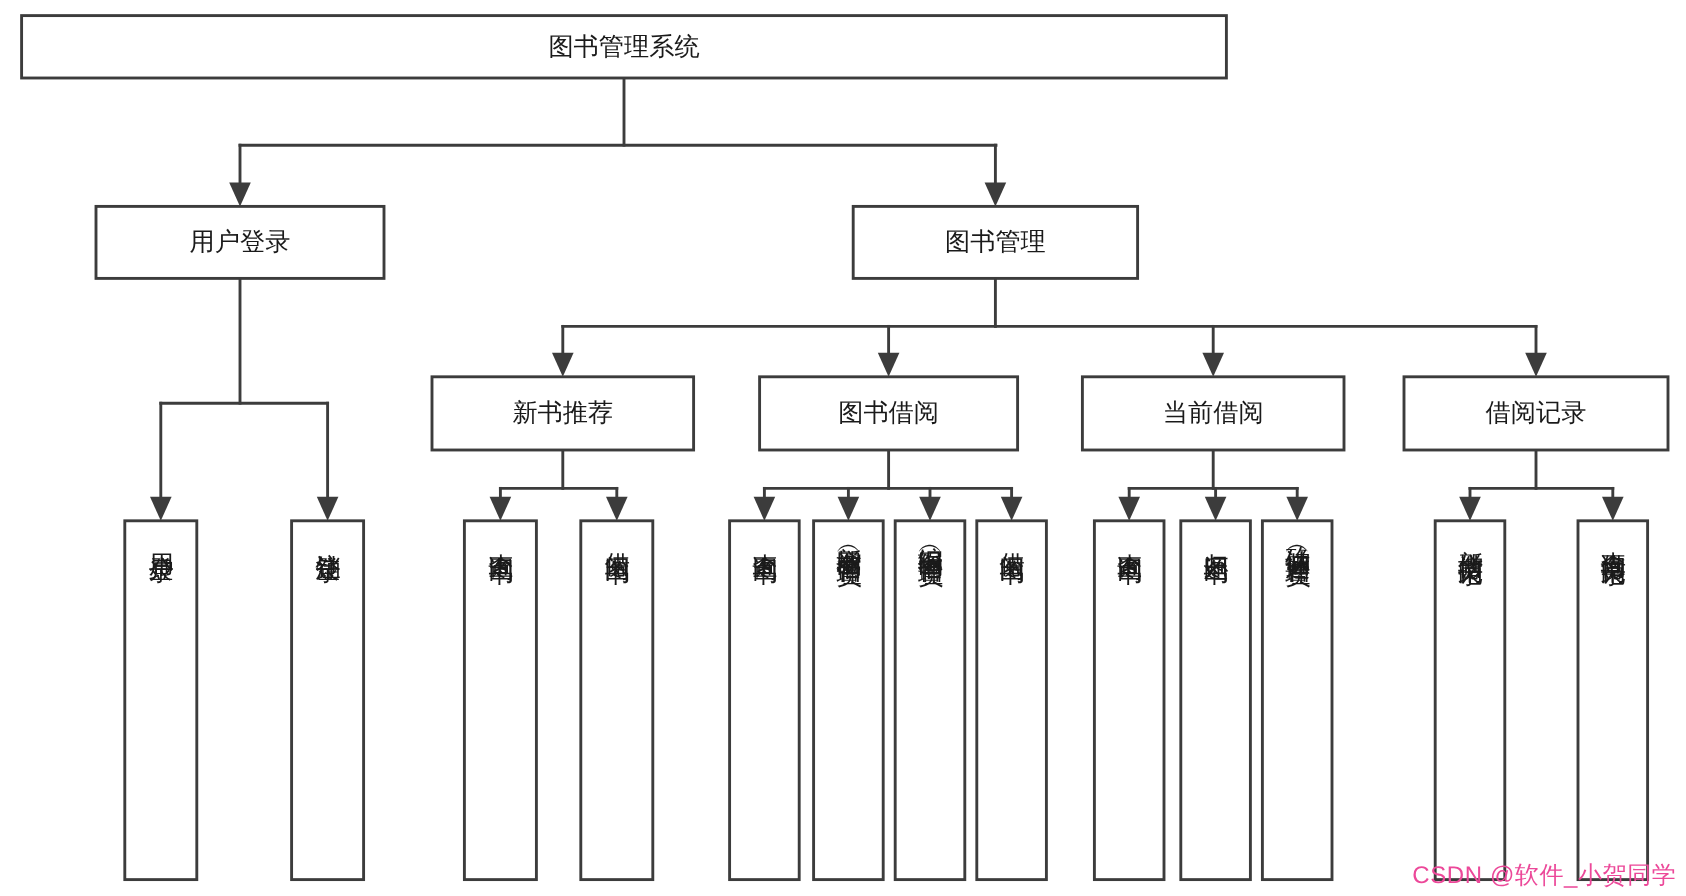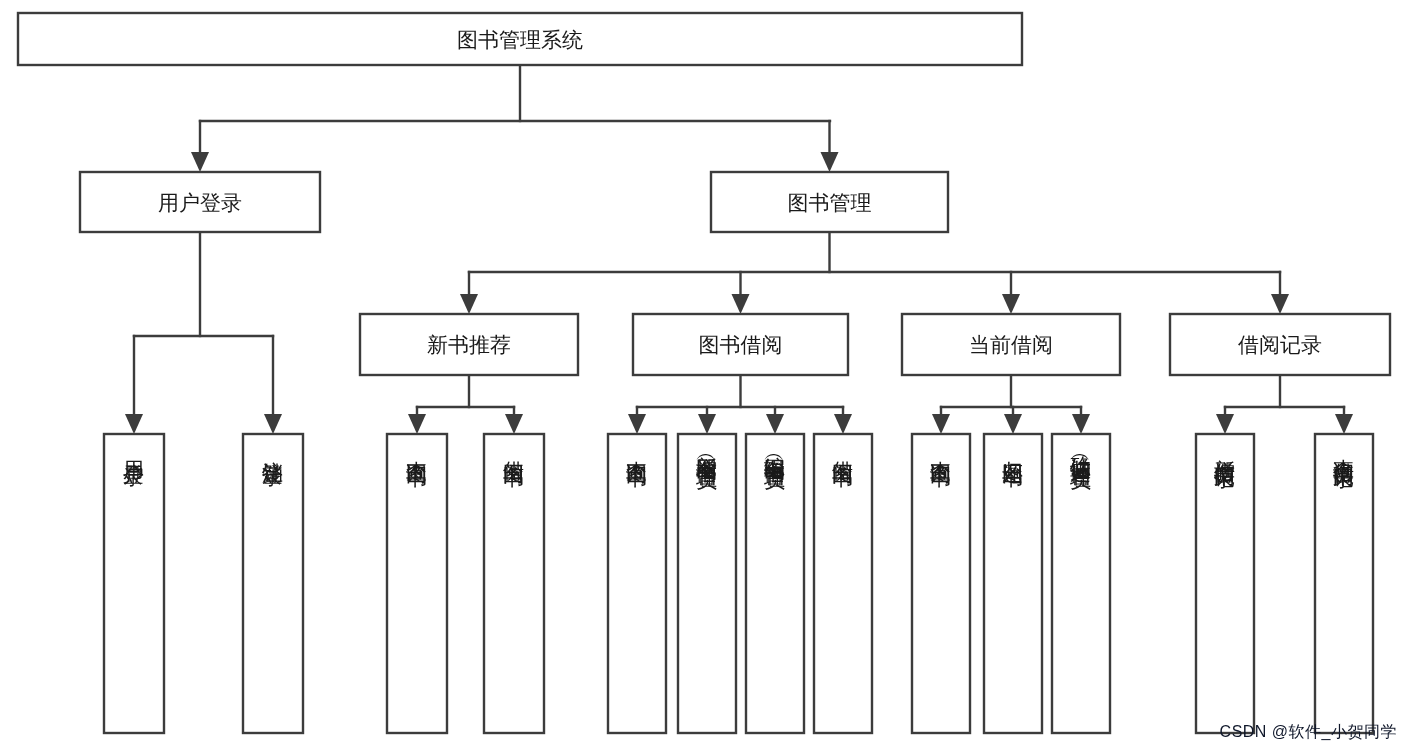--- a/index.html
+++ b/index.html
@@ -42,22 +42,22 @@
     stroke-width: 2.4;
     fill: none;
     stroke-linecap: square;
   }
   .arrow-head { fill: #3c3c3c; }
   .watermark {
     position: absolute;
     right: 8px;
     bottom: 4px;
     font-family: "Liberation Sans", "DejaVu Sans", sans-serif;
-    font-size: 16px;
-    color: #0f172a;
+    font-size: 20px;
+    color: #ec4899;
     white-space: nowrap;
     letter-spacing: 0.5px;
     user-select: none;
   }
 </style>
 </head>
 <body>
 
 <div id="canvas">
 

